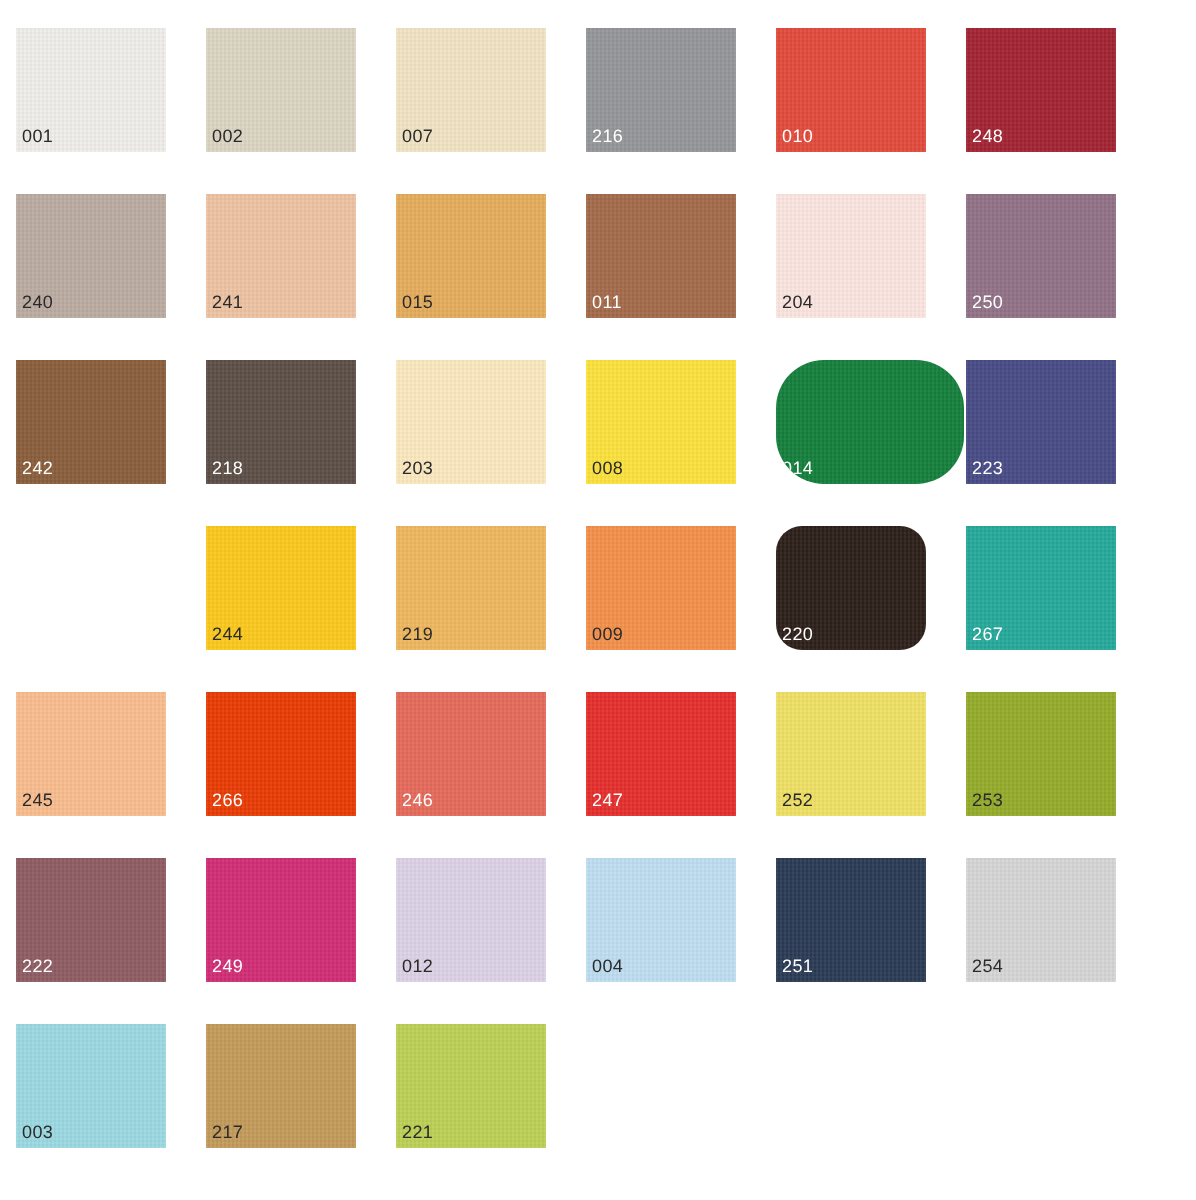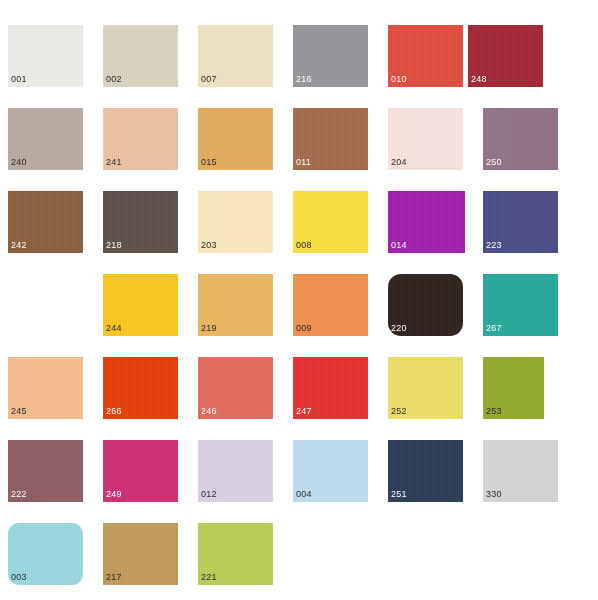--- a/index.html
+++ b/index.html
@@ -22,21 +22,20 @@
     height: 600px;
     background: #ffffff;
   }
 
   .swatch {
     position: absolute;
     width: 75px;
     height: 62px;
     box-sizing: border-box;
     overflow: hidden;
-    margin-top: 11px;
   }
 
   
   .swatch::after {
     content: "";
     position: absolute;
     inset: 0;
     pointer-events: none;
     background-image:
       repeating-linear-gradient(90deg,
@@ -80,21 +79,21 @@
     </div>
     <div class="swatch" style="left: 198px; top: 14px; width: 75px; height: 62px; background-color: rgb(241, 228, 196);">
       <span class="swatch-label label-dark">007</span>
     </div>
     <div class="swatch" style="left: 293px; top: 14px; width: 75px; height: 62px; background-color: rgb(148, 150, 153);">
       <span class="swatch-label label-light">216</span>
     </div>
     <div class="swatch" style="left: 388px; top: 14px; width: 75px; height: 62px; background-color: rgb(226, 75, 60);">
       <span class="swatch-label label-light">010</span>
     </div>
-    <div class="swatch" style="left: 468px; top: 14px; width: 75px; height: 62px; background-color: rgb(163, 36, 51);">
+    <div class="swatch" style="left: 483px; top: 14px; width: 75px; height: 62px; background-color: rgb(163, 36, 51);">
       <span class="swatch-label label-light">248</span>
     </div>
     <div class="swatch" style="left: 8px; top: 97px; width: 75px; height: 62px; background-color: rgb(188, 172, 162);">
       <span class="swatch-label label-dark">240</span>
     </div>
     <div class="swatch" style="left: 103px; top: 97px; width: 75px; height: 62px; background-color: rgb(238, 195, 163);">
       <span class="swatch-label label-dark">241</span>
     </div>
     <div class="swatch" style="left: 198px; top: 97px; width: 75px; height: 62px; background-color: rgb(228, 173, 92);">
       <span class="swatch-label label-dark">015</span>
@@ -113,21 +112,21 @@
     </div>
     <div class="swatch" style="left: 103px; top: 180px; width: 75px; height: 62px; background-color: rgb(92, 79, 71);">
       <span class="swatch-label label-light">218</span>
     </div>
     <div class="swatch" style="left: 198px; top: 180px; width: 75px; height: 62px; background-color: rgb(251, 233, 191);">
       <span class="swatch-label label-dark">203</span>
     </div>
     <div class="swatch" style="left: 293px; top: 180px; width: 75px; height: 62px; background-color: rgb(251, 225, 61); padding-left: 12px;">
       <span class="swatch-label label-dark">008</span>
     </div>
-    <div class="swatch" style="left: 388px; top: 180px; width: 77px; height: 62px; background-color: #a21caf;">
+    <div class="swatch" style="left: 388px; top: 180px; width: 94px; height: 62px; background-color: #15803d; border-radius: 24px;">
       <span class="swatch-label label-light">014</span>
     </div>
     <div class="swatch" style="left: 483px; top: 180px; width: 75px; height: 62px; background-color: rgb(72, 75, 134);">
       <span class="swatch-label label-light">223</span>
     </div>
     <div class="swatch" style="left: 103px; top: 263px; width: 75px; height: 62px; background-color: rgb(251, 201, 29);">
       <span class="swatch-label label-dark">244</span>
     </div>
     <div class="swatch" style="left: 198px; top: 263px; width: 75px; height: 62px; background-color: rgb(238, 183, 95);">
       <span class="swatch-label label-dark">219</span>
@@ -149,42 +148,42 @@
     </div>
     <div class="swatch" style="left: 198px; top: 346px; width: 75px; height: 62px; background-color: rgb(229, 106, 90);">
       <span class="swatch-label label-light">246</span>
     </div>
     <div class="swatch" style="left: 293px; top: 346px; width: 75px; height: 62px; background-color: rgb(229, 47, 45);">
       <span class="swatch-label label-light">247</span>
     </div>
     <div class="swatch" style="left: 388px; top: 346px; width: 75px; height: 62px; background-color: rgb(239, 224, 101);">
       <span class="swatch-label label-dark">252</span>
     </div>
-    <div class="swatch" style="left: 483px; top: 346px; width: 61px; height: 62px; background-color: rgb(148, 172, 43);">
+    <div class="swatch" style="left: 483px; top: 346px; width: 75px; height: 62px; background-color: rgb(148, 172, 43);">
       <span class="swatch-label label-dark">253</span>
     </div>
     <div class="swatch" style="left: 8px; top: 429px; width: 75px; height: 62px; background-color: rgb(142, 92, 98);">
       <span class="swatch-label label-light">222</span>
     </div>
     <div class="swatch" style="left: 103px; top: 429px; width: 75px; height: 62px; background-color: rgb(209, 45, 118);">
       <span class="swatch-label label-light">249</span>
     </div>
     <div class="swatch" style="left: 198px; top: 429px; width: 75px; height: 62px; background-color: rgb(221, 210, 230);">
       <span class="swatch-label label-dark">012</span>
     </div>
     <div class="swatch" style="left: 293px; top: 429px; width: 75px; height: 62px; background-color: rgb(191, 222, 242);">
       <span class="swatch-label label-dark">004</span>
     </div>
     <div class="swatch" style="left: 388px; top: 429px; width: 75px; height: 62px; background-color: rgb(43, 59, 85); padding-left: 40px;">
       <span class="swatch-label label-light">251</span>
     </div>
     <div class="swatch" style="left: 483px; top: 429px; width: 75px; height: 62px; background-color: rgb(214, 214, 214);">
-      <span class="swatch-label label-dark">330</span>
+      <span class="swatch-label label-dark">254</span>
     </div>
-    <div class="swatch" style="left: 8px; top: 512px; width: 75px; height: 62px; background-color: rgb(156, 217, 226); border-radius: 11px;">
+    <div class="swatch" style="left: 8px; top: 512px; width: 75px; height: 62px; background-color: rgb(156, 217, 226);">
       <span class="swatch-label label-dark">003</span>
     </div>
     <div class="swatch" style="left: 103px; top: 512px; width: 75px; height: 62px; background-color: rgb(195, 154, 90);">
       <span class="swatch-label label-dark">217</span>
     </div>
     <div class="swatch" style="left: 198px; top: 512px; width: 75px; height: 62px; background-color: rgb(188, 208, 85); padding-left: 21px;">
       <span class="swatch-label label-dark">221</span>
     </div>
   </div>
 

